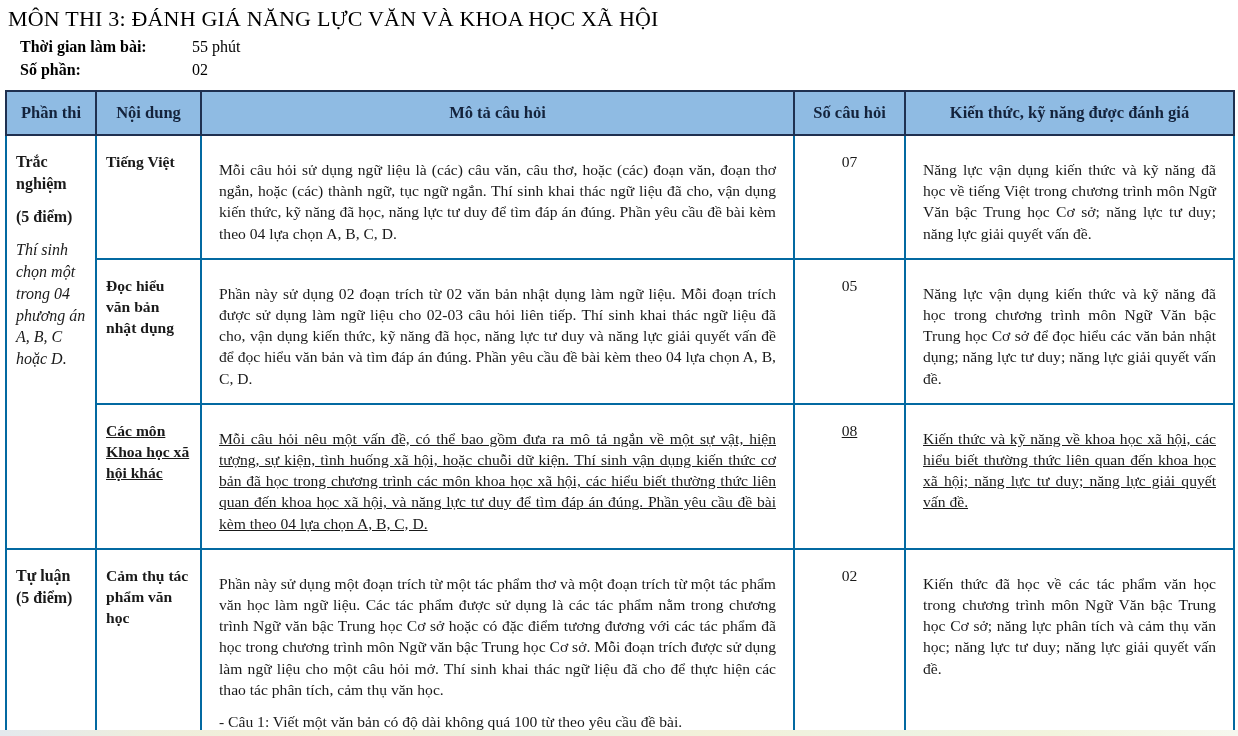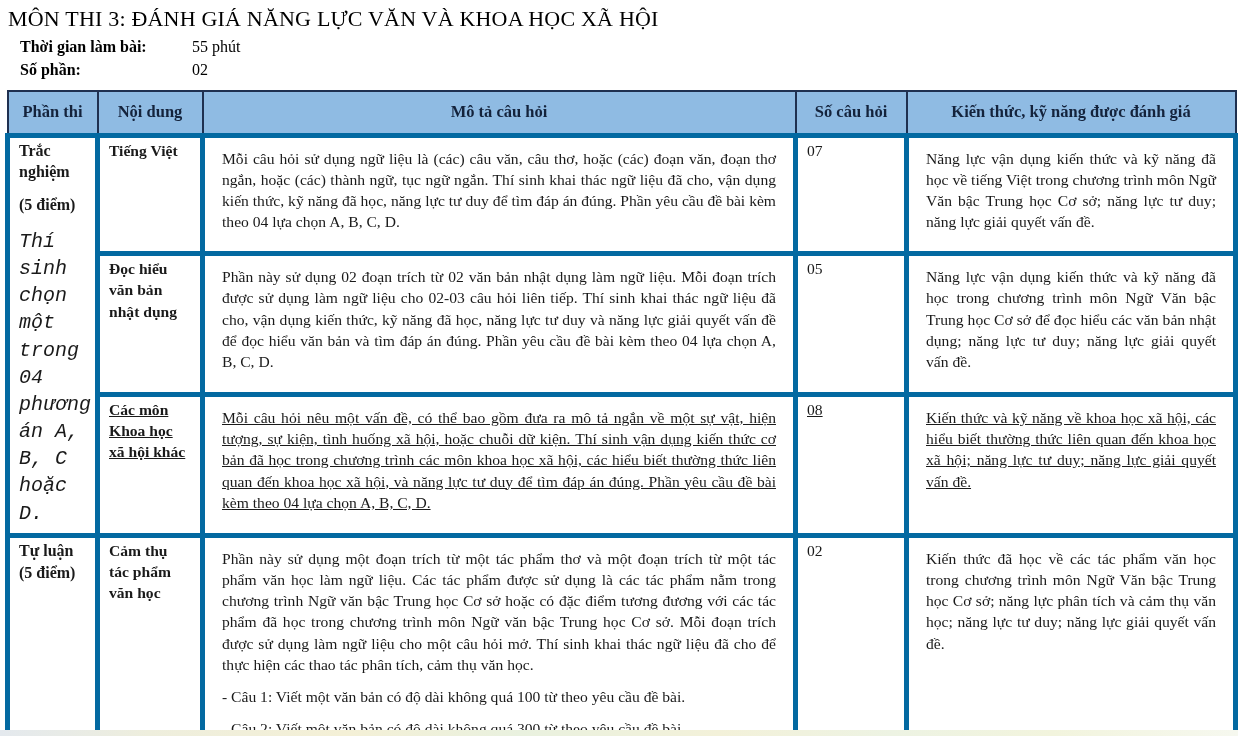--- a/index.html
+++ b/index.html
@@ -19,34 +19,34 @@
   table.exam {
     border-collapse:collapse; table-layout:fixed;
     margin:9px 0 0 5px; width:1228px;
   }
   table.exam th {
     background:#8FBBE3; border:2.4px solid #1F3050;
     font-size:16.5px; font-weight:bold; color:#14233C;
     text-align:center; vertical-align:middle; padding:3px 0;
   }
   table.exam td {
-    border:5px solid #0369a1; vertical-align:top;
-    padding:2px 9px 6px 9px; font-size:15.6px; line-height:1.36;
+    border:2px solid #0369a1; vertical-align:top;
+    padding:15px 9px 6px 9px; font-size:15.6px; line-height:1.36;
   }
   thead tr { height:44px; }
   tr.r1 { height:113px; } tr.r2 { height:127px; }
   tr.r3 { height:117px;text-decoration:underline; } tr.r4 { height:203px; }
 
   td.section p { margin:0; font-weight:bold; font-size:16px; }
   td.section p.pts { margin-top:11px; }
-  td.section p.note { margin-top:12px; font-weight:normal; font-style:italic; font-size:20px;font-family:Liberation Mono, monospace; }
+  td.section p.note { margin-top:12px; font-weight:normal; font-style:italic; font-size:16px; }
   td.topic { font-weight:bold; font-size:16px; line-height:1.3; }
   td.desc p, td.skills p { margin:8px; text-align:justify; }
   td.desc p + p { margin-top:11px; }
-  td.num { text-align:left; }
+  td.num { text-align:center; }
 
   .bottom-strip {
     position:absolute; left:0; right:0; bottom:0; height:6px;
     background:linear-gradient(90deg,#e4e9ee 0%,#eeeedd 12%,#f4f0d6 28%,#e9f1df 42%,#f3f1d9 58%,#edf3e3 72%,#f2f4dd 85%,#f6f8ef 100%);
   }
 </style>
 </head>
 <body>
 
 <div class="page">

